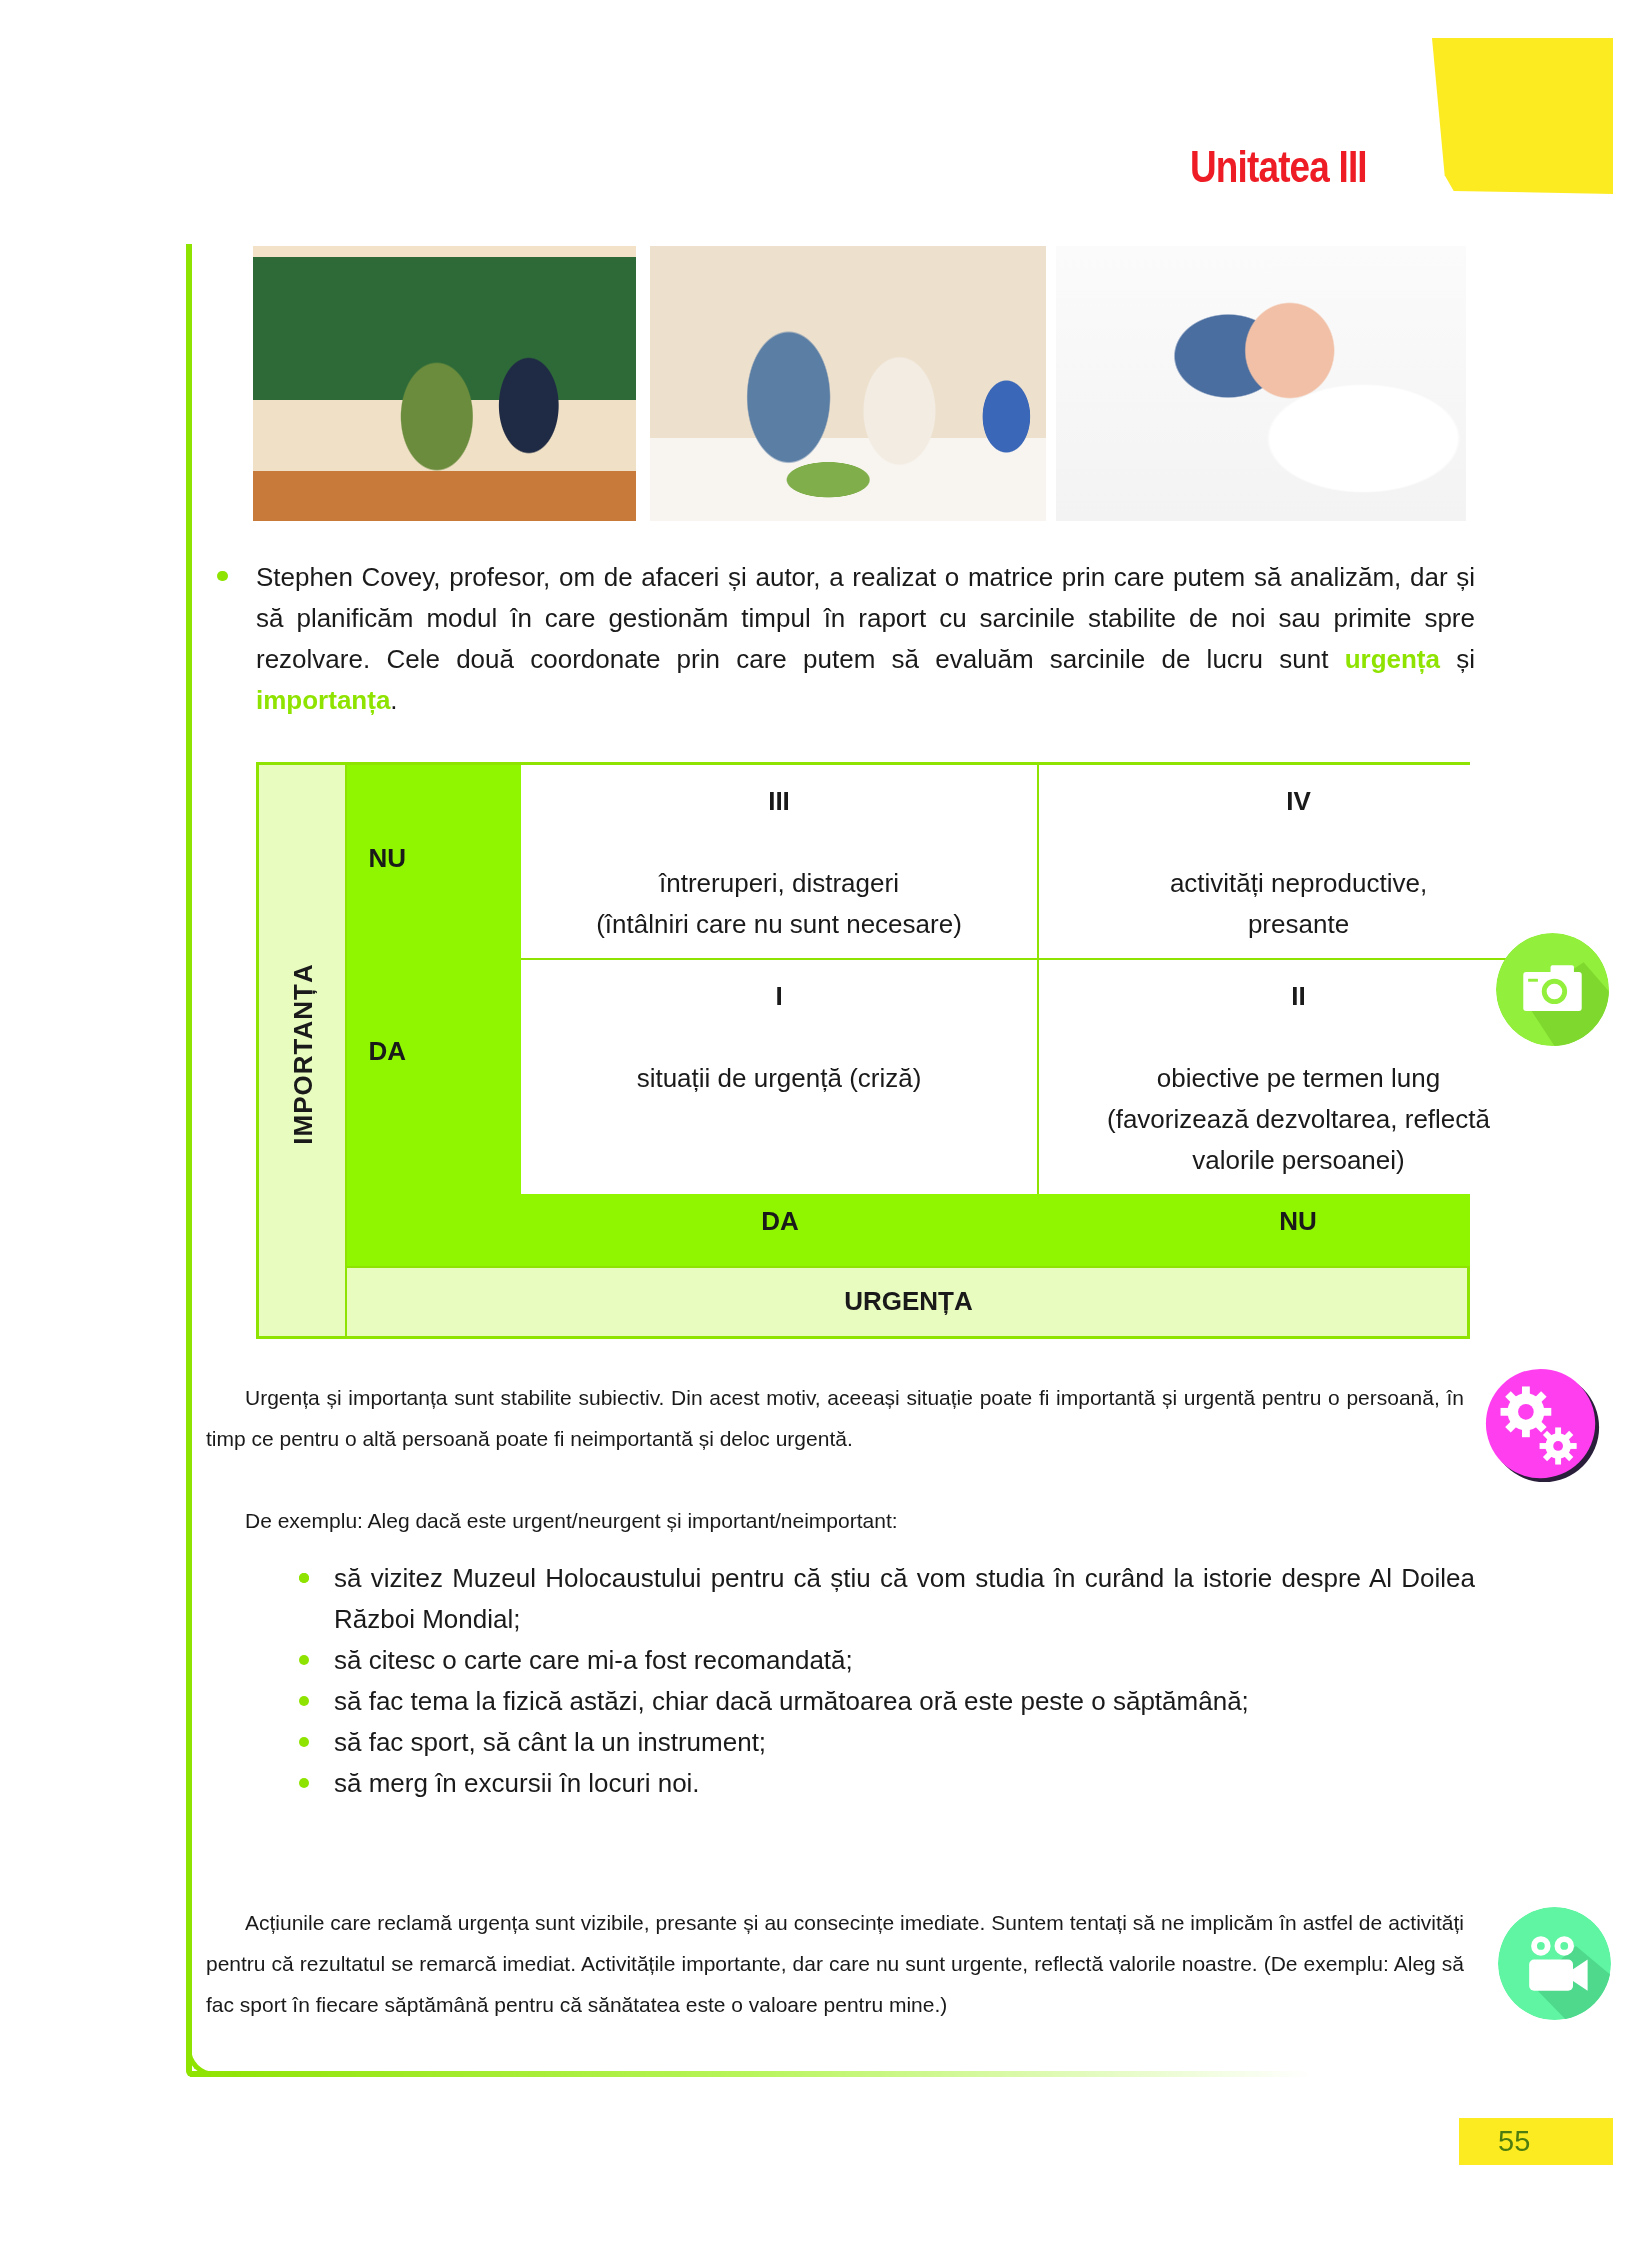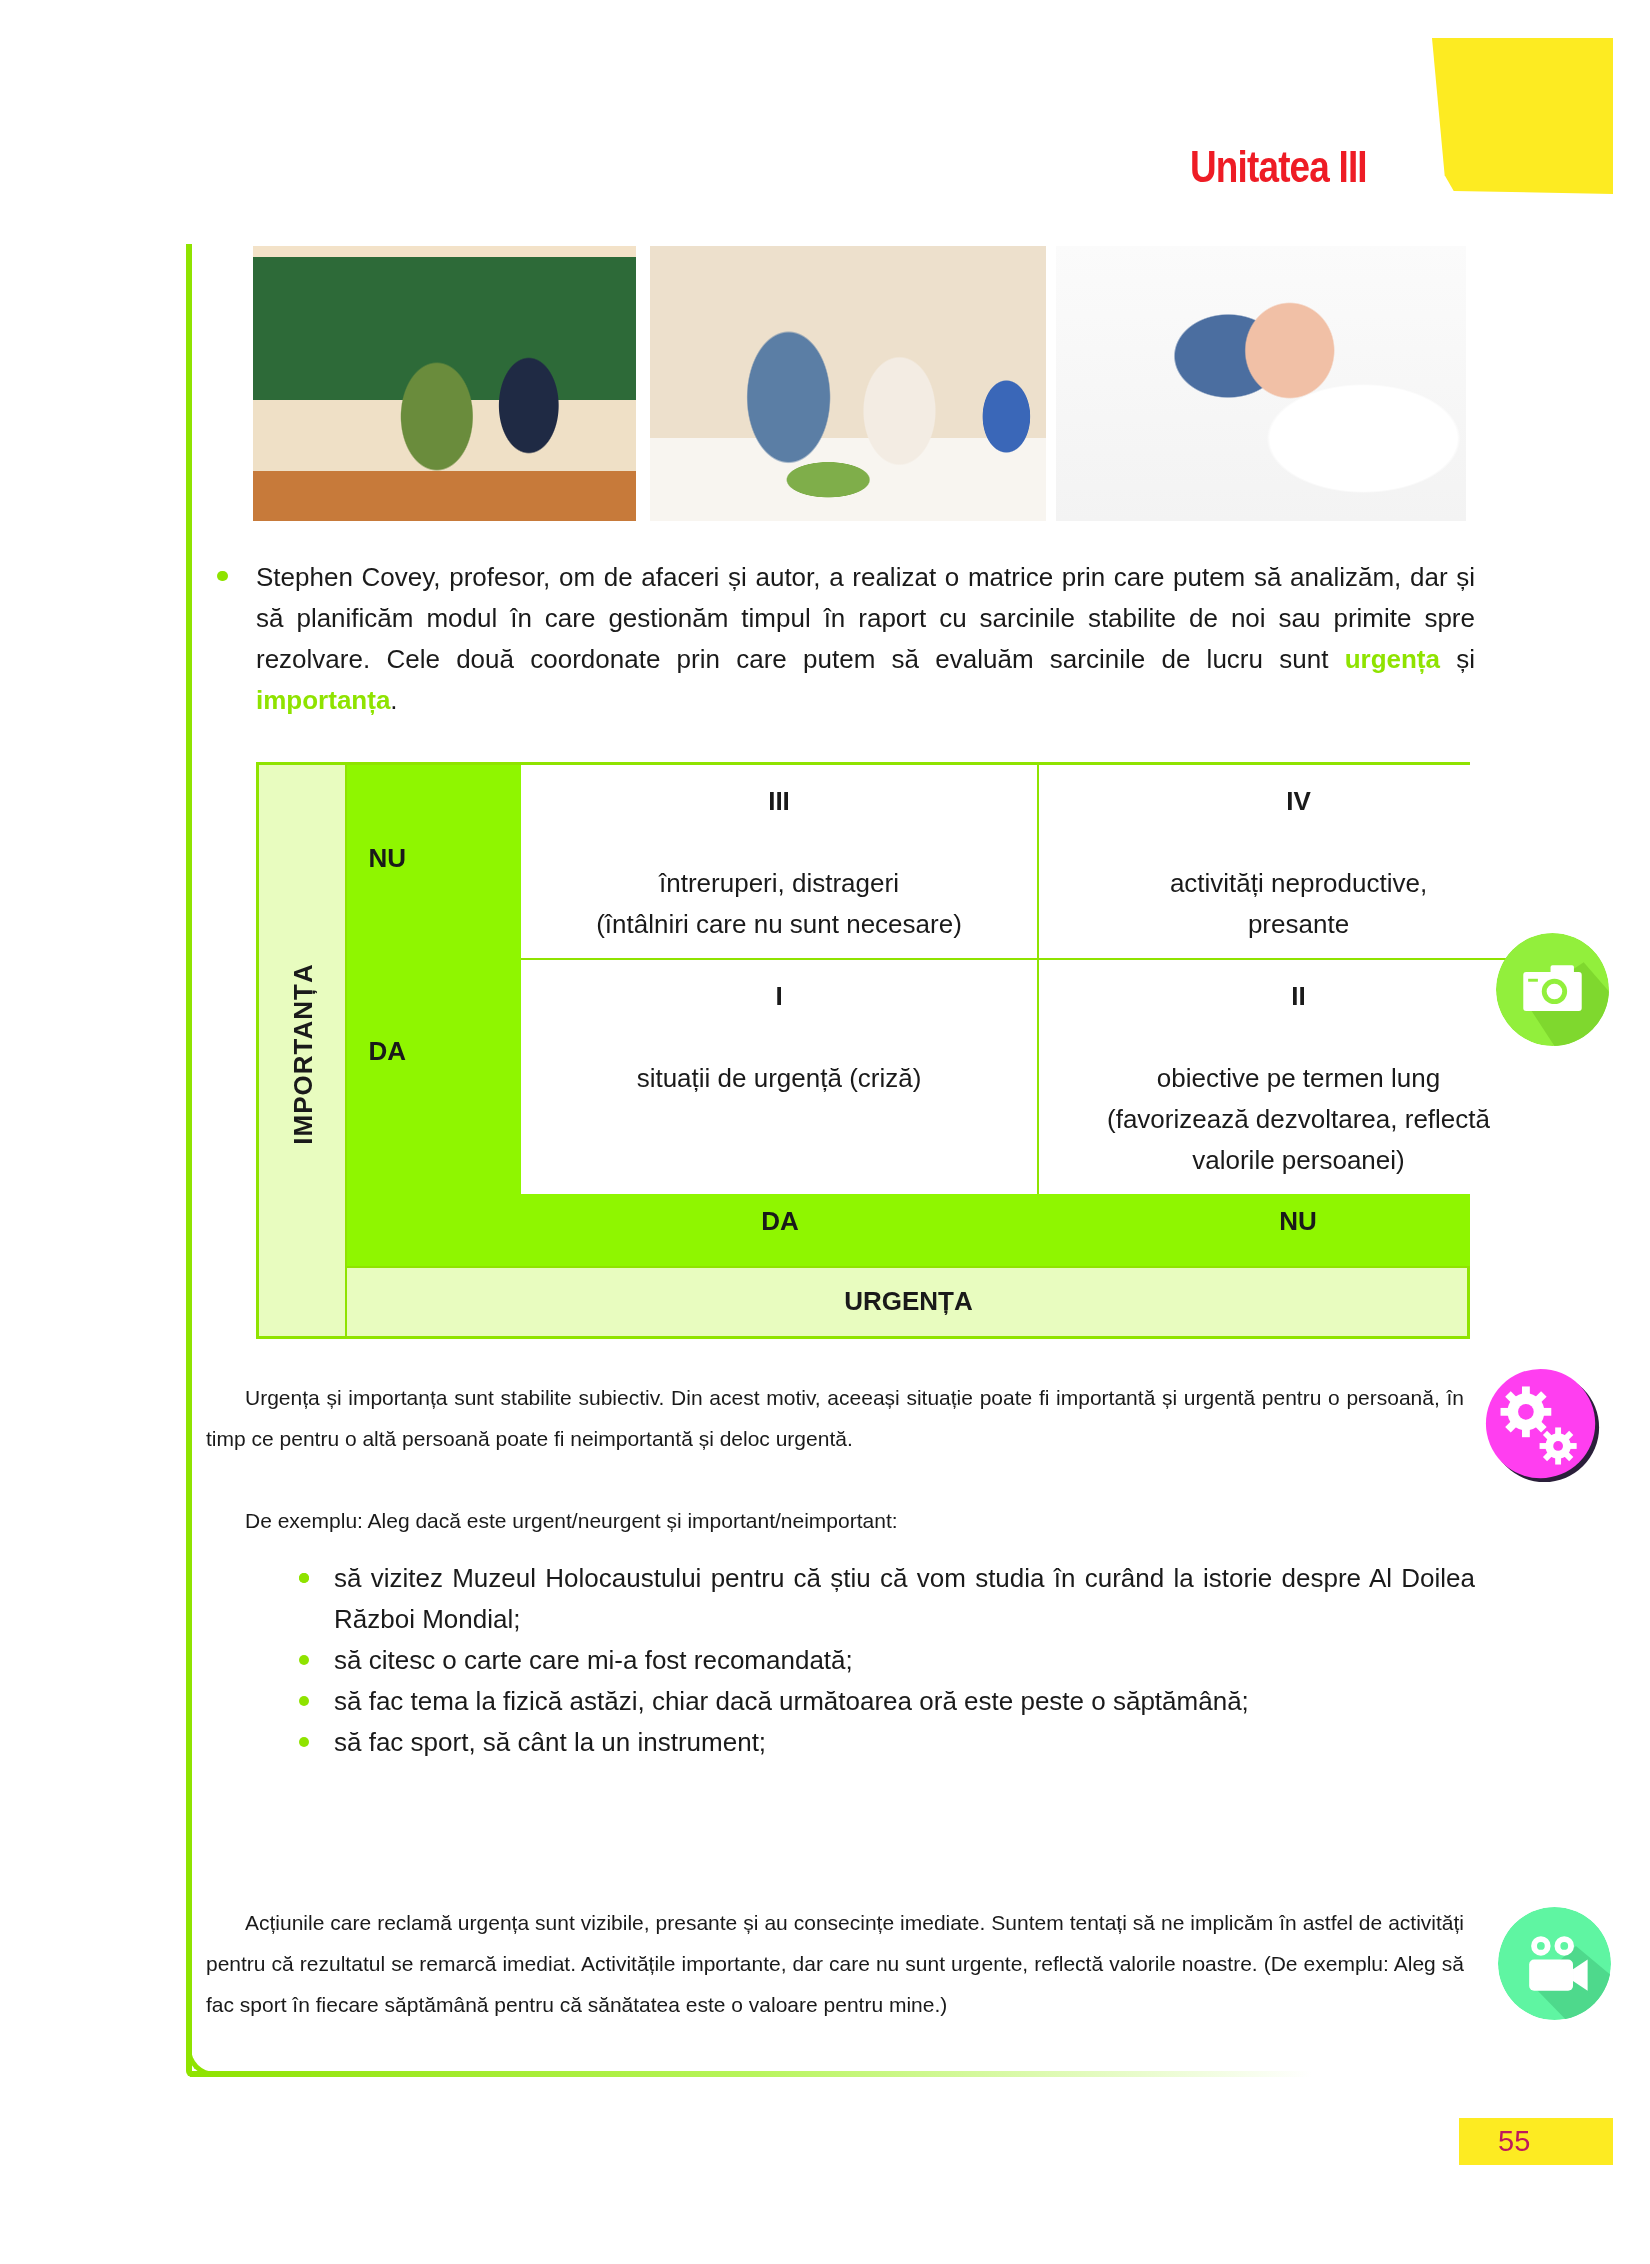--- a/index.html
+++ b/index.html
@@ -104,21 +104,21 @@
   }
   .indent { text-indent: 39px; }
   .list { position: absolute; left: 291px; top: 1558px; width: 1184px; font-size: 26px; line-height: 41px; }
   .list-item { position: relative; padding-left: 43px; text-align: justify; }
   .list-item .dot { position: absolute; left: 7.8px; top: 14.6px; width: 10.7px; height: 10.7px; border-radius: 50%; background: #8fe300; }
 
   .side-icon { position: absolute; width: 113px; height: 113px; border-radius: 50%; overflow: hidden; }
   .side-icon svg { display: block; }
   .page-num {
     position: absolute; left: 1459px; top: 2118px; width: 154px; height: 47px; background: #fdeb22;
-    font-size: 29px; line-height: 47px; padding-left: 39px; box-sizing: border-box; color: #be185d;
+    font-size: 29px; line-height: 47px; padding-left: 39px; box-sizing: border-box; color: #4d7c0f;
   }
 </style>
 </head>
 <body>
 
 <div class="yellow-tab"></div>
 <div class="unit-title">Unitatea III</div>
 
 <div class="frame-left"></div>
 <div class="frame-corner"></div>
@@ -174,20 +174,21 @@
 
 <div class="para indent" style="top:1377px">Urgența și importanța sunt stabilite subiectiv. Din acest motiv, aceeași situație poate fi importantă și urgentă pentru o persoană, în timp ce pentru o altă persoană poate fi neimpor­tantă și deloc urgentă.</div>
 <div class="para indent" style="top:1500px">De exemplu: Aleg dacă este urgent/neurgent și important/neimportant:</div>
 
 <div class="list">
   <div class="list-item"><span class="dot"></span></div>
   <div class="list-item"><span class="dot"></span><span>să vizitez Muzeul Holocaustului pentru că știu că vom studia în curând la istorie despre Al Doilea Război Mondial;</span></div>
   <div class="list-item"><span class="dot"></span><span>să citesc o carte care mi-a fost recomandată;</span></div>
   <div class="list-item"><span class="dot"></span><span>să fac tema la fizică astăzi, chiar dacă următoarea oră este peste o săptămână;</span></div>
   <div class="list-item"><span class="dot"></span><span>să fac sport, să cânt la un instrument;</span></div>
+  <div class="list-item"><span class="dot"></span><span>să merg în excursii în locuri noi.</span></div>
 </div>
 
 <div class="para indent" style="top:1902px">Acțiunile care reclamă urgența sunt vizibile, presante și au consecințe imediate. Suntem tentați să ne implicăm în astfel de activități pentru că rezultatul se remarcă imediat. Activitățile importante, dar care nu sunt urgente, reflectă valorile noastre. (De exemplu: Aleg să fac sport în fiecare săptămână pentru că sănătatea este o valoare pentru mine.)</div>
 
 <div class="side-icon" style="left:1496px; top:933px;">
   <svg width="113" height="113" viewBox="0 0 116 116">
     <circle cx="58" cy="58" r="58" fill="#92ef3c"></circle>
     <polygon points="30,70 90,30 116,60 116,116 60,116" fill="#7fd82e"></polygon>
     <rect x="28" y="40" width="60" height="40" rx="3" fill="#fff"></rect>
     <rect x="56" y="33" width="24" height="9" rx="2" fill="#fff"></rect>

